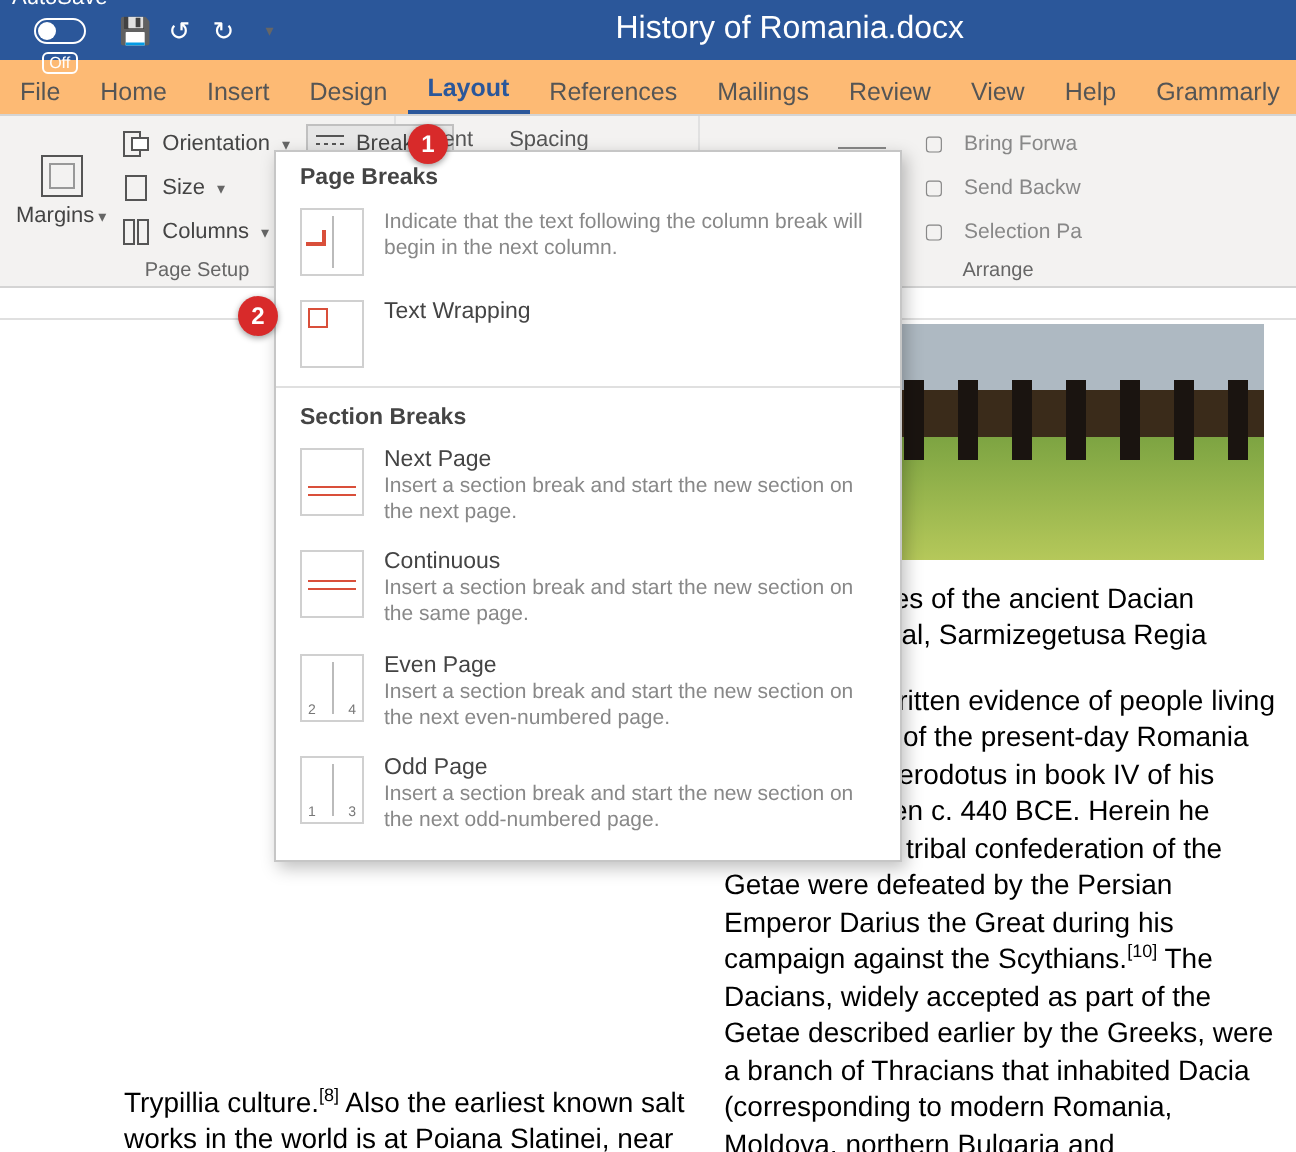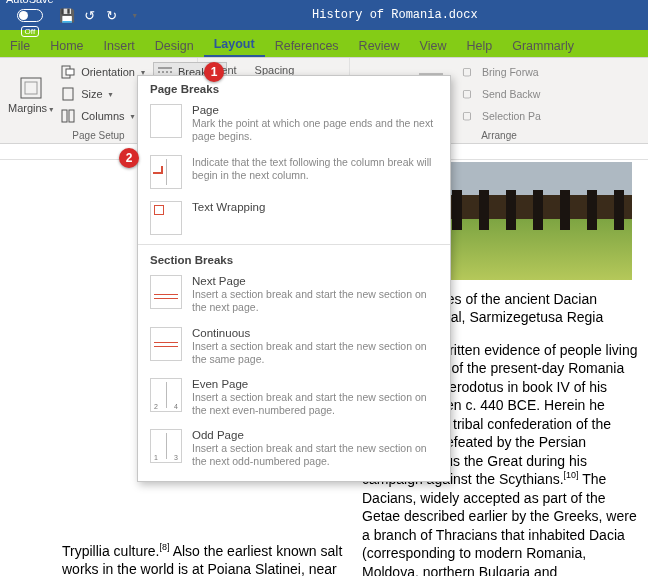--- a/index.html
+++ b/index.html
@@ -4,25 +4,25 @@
 <style>
   * { box-sizing: border-box; margin: 0; padding: 0; font-family: "Segoe UI", Arial, sans-serif; }
   body { width: 648px; height: 576px; overflow: hidden; background: #fff; position: relative; }
   
   .titlebar { height: 30px; background: #2b579a; color: #fff; display: flex; align-items: center; font-size: 11px; }
   .titlebar .left { display: flex; align-items: center; gap: 6px; padding-left: 6px; }
   .autosave { display: flex; align-items: center; gap: 4px; flex-direction: column; }
   .toggle { width: 26px; height: 13px; border: 1px solid #fff; border-radius: 7px; position: relative; }
   .toggle::after { content:""; position:absolute; width:9px; height:9px; background:#fff; border-radius:50%; top:1px; left:1px; }
   .qat-icon { width: 16px; height: 16px; display: flex; align-items: center; justify-content: center; font-size: 13px; cursor: pointer; }
-  .titlebar .center { flex: 1; text-align: center; font-size: 12px; font-family: Liberation Mono, monospace; }
+  .titlebar .center { flex: 1; text-align: center; font-size: 16px; }
   .titlebar .right { display: flex; align-items: center; gap: 6px; padding-right: 10px; }
   .avatar { width: 22px; height: 22px; border-radius: 50%; background: #6b7a99; }
   
-  .tabs { height: 28px; background: #84cc16; border-bottom: 1px solid #d4d4d4; display: flex; align-items: flex-end; }
+  .tabs { height: 28px; background: #fdba74; border-bottom: 1px solid #d4d4d4; display: flex; align-items: flex-end; }
   .tab { padding: 5px 10px 4px; font-size: 12.5px; color: #555; cursor: pointer; }
   .tab.active { color: #2b579a; border-bottom: 2px solid #2b579a; font-weight: 600; }
   
   .ribbon { height: 86px; background: #f3f2f1; border-bottom: 1px solid #d4d4d4; display: flex; position: relative; }
   .group { border-right: 1px solid #e1e1e1; padding: 4px 8px 2px; display: flex; flex-direction: column; font-size: 11px; color: #444; }
   .group-body { flex: 1; display: flex; gap: 4px; }
   .group-label { text-align: center; font-size: 10px; color: #666; padding-top: 2px; }
   .vbtn { display: flex; flex-direction: column; align-items: center; justify-content: center; width: 46px; cursor: pointer; font-size: 11px; gap: 2px; }
   .vbtn .ic { width: 28px; height: 24px; display: flex; align-items: center; justify-content: center; }
   .stack { display: flex; flex-direction: column; gap: 2px; justify-content: flex-start; }
@@ -81,20 +81,21 @@
   <div class="center">History of Romania.docx</div>
 </div>
 
 <div class="tabs">
   <div class="tab">File</div>
   <div class="tab">Home</div>
   <div class="tab">Insert</div>
   <div class="tab">Design</div>
   <div class="tab active">Layout</div>
   <div class="tab">References</div>
+  <div class="tab">Mailings</div>
   <div class="tab">Review</div>
   <div class="tab">View</div>
   <div class="tab">Help</div>
   <div class="tab">Grammarly</div>
 </div>
 
 <div class="ribbon">
   <div class="group" style="width:198px">
     <div class="group-body">
       <div class="vbtn">
@@ -241,27 +242,20 @@
   </div>
 
   <div class="page-left" style="top:398px">
     <div class="body-para">Trypillia culture.<span class="sup">[8]</span> Also the earliest known salt works in the world is at Poiana Slatinei, near the village of Lunca in</div>
   </div>
 </div>
 
 <div class="dropdown">
   <div class="dd-section">Page Breaks</div>
   <div class="dd-item">
-    <div class="dd-icon"></div>
-    <div class="dd-text">
-        <div class="dd-title">Page</div>
-        <div class="dd-desc">Mark the point at which one page ends and the next page begins.</div>
-      </div>
-  </div>
-  <div class="dd-item">
     <div class="dd-icon col">
         <div class="red" style="left:2px;top:16px;width:10px;height:2px"></div>
         <div class="red" style="left:10px;top:10px;width:2px;height:8px"></div>
       </div>
     <div class="dd-text">
         <div class="dd-desc">Indicate that the text following the column break will begin in the next column.</div>
       </div>
   </div>
   <div class="dd-item">
     <div class="dd-icon">

